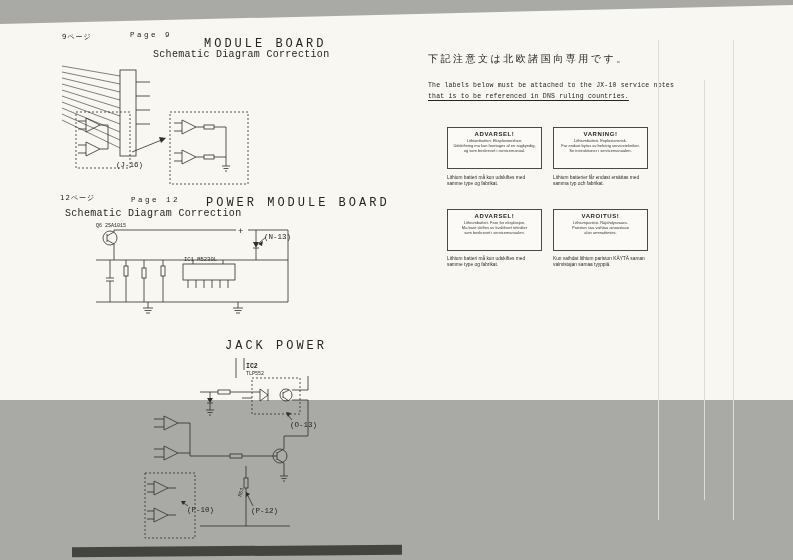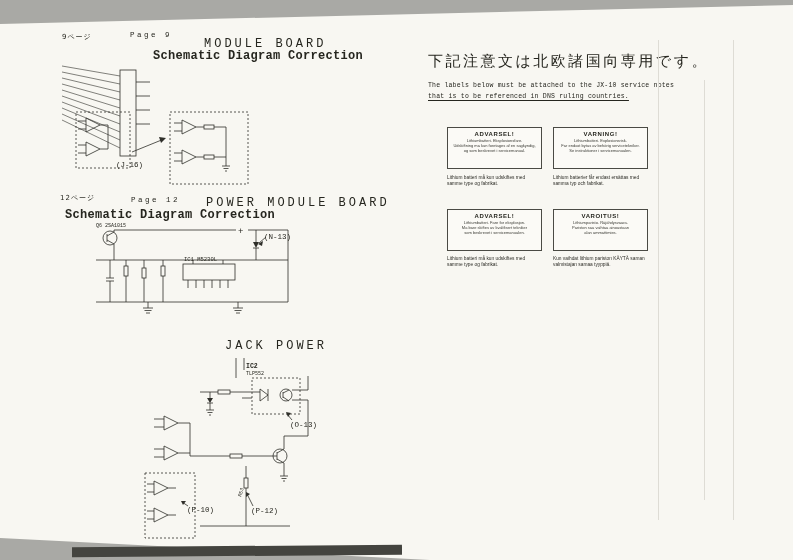--- a/index.html
+++ b/index.html
@@ -4,21 +4,21 @@
 <style>
   html,body{margin:0;padding:0;}
   body{
     width:793px;height:560px;overflow:hidden;
     background:#a9a9a5;
     font-family:"Liberation Mono","DejaVu Sans Mono",monospace;
     color:#26261f;
     position:relative;
   }
   .paper{
-    position:absolute;left:0;top:0;width:793px;height:560px;
+    position:absolute;left:0;top:0;width:793px;height:400px;
     background:#f8f7f2;
   }
   
   .scan-top{
     position:absolute;left:0;top:0;width:793px;height:26px;
     background:#a9a9a5;
     clip-path:polygon(0 0,793px 0,793px 5px,0 24px);
   }
   .scan-bottom{
     position:absolute;left:0;top:530px;width:793px;height:30px;
@@ -31,22 +31,22 @@
   }
   .vline{position:absolute;top:40px;height:480px;width:1px;background:#dedcd5;}
   .v1{left:658px;}.v2{left:704px;top:80px;height:420px;}.v3{left:733px;}
 
   .t{position:absolute;white-space:nowrap;}
   .mono{font-family:"Liberation Mono","DejaVu Sans Mono",monospace;text-align:center;}
   .jp{font-family:"DejaVu Sans","Liberation Sans",sans-serif;}
   .pg-jp{font-size:7px;letter-spacing:1px;}
   .pg-en{font-size:7.5px;letter-spacing:2.5px;}
   .board-title{font-size:12px;letter-spacing:3px;}
-  .subtitle{font-size:12px;font-weight:bold;letter-spacing:.3px;}
-  .jp-notice{font-size:15px;letter-spacing:2.5px;}
+  .subtitle{font-size:10px;font-weight:normal;letter-spacing:.3px;}
+  .jp-notice{font-size:10px;letter-spacing:2.5px;}
   .en-notice{font-size:6.5px;letter-spacing:.2px;}
   .underline{text-decoration:underline;text-underline-offset:2px;}
 
   .sch{position:absolute;}
 
   .wbox{
     position:absolute;width:95px;height:42px;
     border:1px solid #4a4a44;background:#fbfaf6;
     text-align:center;box-sizing:border-box;padding-top:3px;
   }

